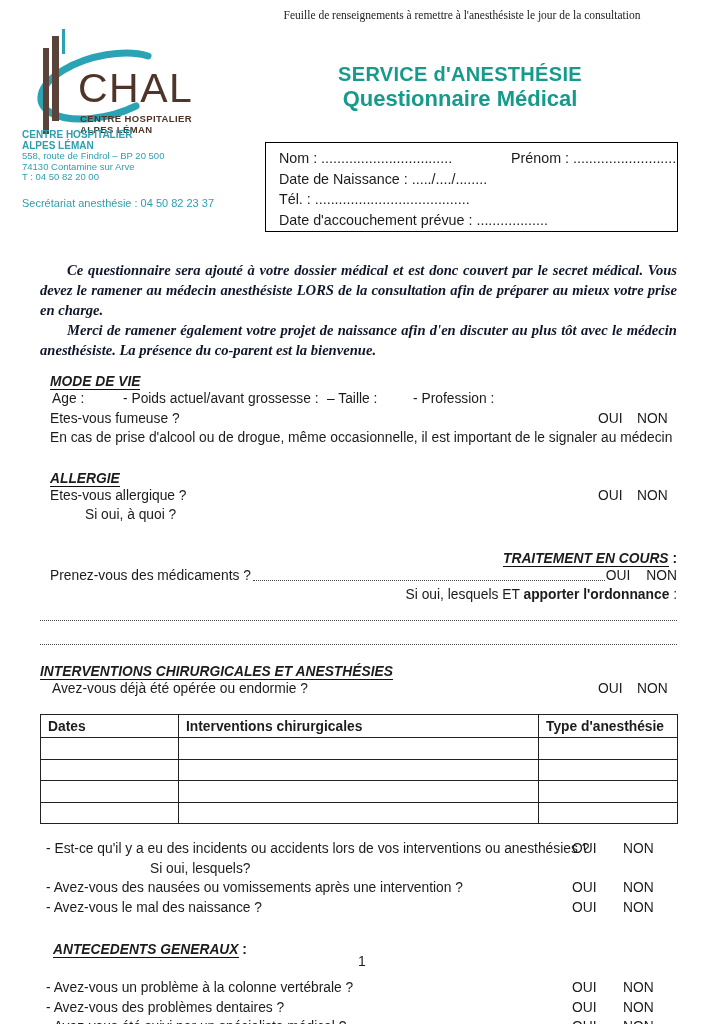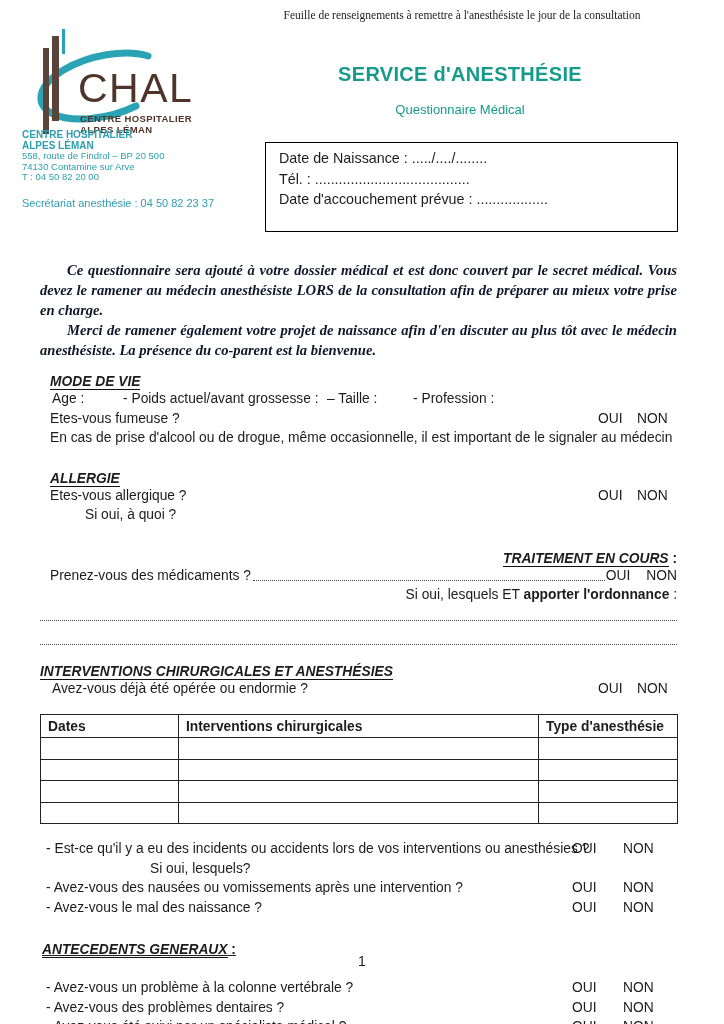--- a/index.html
+++ b/index.html
@@ -25,21 +25,21 @@
     color:#4f3529; letter-spacing:0.4px; }
   .logo-sub1 { top:85px; } .logo-sub2 { top:96px; }
   
   .contact { position:absolute; left:22px; top:130px; color:#2e9fae; }
   .contact .bold-line { font-size:10px; font-weight:bold; line-height:10.5px; }
   .contact .addr-line { font-size:9.5px; line-height:10.5px; }
   .contact .secretariat { margin-top:14px; font-size:11px; }
   
   .svc-title { position:absolute; left:280px; top:63px; width:360px; text-align:center; color:#169a8b; }
   .svc-title .t1 { font-size:20px; font-weight:bold; letter-spacing:0.3px; }
-  .svc-title .t2 { font-size:13px; font-weight:normal; margin-top:16px; }
+  .svc-title .t2 { font-size:22px; font-weight:bold; margin-top:0; }
   
   .patient-box {
     position:absolute; left:265px; top:142px; width:413px; height:90px;
     border:1.5px solid #000; box-sizing:border-box; padding:5px 0 0 13px;
     font-size:14.3px; line-height:20.5px;
   }
   .patient-box .row1 { position:relative; }
   .patient-box .prenom { position:absolute; left:232px; top:0; }
   
   .content { position:absolute; left:40px; top:260px; width:637px; }
@@ -101,20 +101,24 @@
     <div class="addr-line">T : 04 50 82 20 00</div>
     <div class="secretariat">Secrétariat anesthésie : 04 50 82 23 37</div>
   </div>
 
   <div class="svc-title">
     <div class="t1">SERVICE d'ANESTHÉSIE</div>
     <div class="t2">Questionnaire Médical</div>
   </div>
 
   <div class="patient-box">
+    <div class="row1">
+      <span>Nom : .................................</span>
+      <span class="prenom">Prénom : ..........................</span>
+    </div>
     <div>Date de Naissance : ...../..../........</div>
     <div>Tél. : .......................................</div>
     <div>Date d'accouchement prévue : ..................</div>
   </div>
 
   <div class="content">
 
     <p class="intro">Ce questionnaire sera ajouté à votre dossier médical et est donc couvert par le secret médical. Vous devez le ramener au médecin anesthésiste LORS de la consultation afin de préparer au mieux votre prise en charge.</p>
     <p class="intro">Merci de ramener également votre projet de naissance afin d'en discuter au plus tôt avec le médecin anesthésiste. La présence du co-parent est la bienvenue.</p>
 
@@ -214,21 +218,21 @@
         <span class="non">NON</span>
       </div>
       <div class="row yn-b" style="margin-left:6px;">
         <span>- Avez-vous le mal des naissance ?</span>
         <span class="oui">OUI</span>
         <span class="non">NON</span>
       </div>
     </div>
 
     <div class="section" style="margin-top:25px;">
-      <div class="sec-head" style="margin-left:2px;text-decoration:underline;"><span class="sec-title">ANTECEDENTS GENERAUX</span><span class="sec-colon"> :</span></div>
+      <div class="sec-head" style="margin-left:13px;"><span class="sec-title">ANTECEDENTS GENERAUX</span><span class="sec-colon"> :</span></div>
       <div class="row yn-b" style="margin-left:6px;margin-top:21px;">
         <span>- Avez-vous un problème à la colonne vertébrale ?</span>
         <span class="oui">OUI</span>
         <span class="non">NON</span>
       </div>
       <div class="row yn-b" style="margin-left:6px;">
         <span>- Avez-vous des problèmes dentaires ?</span>
         <span class="oui">OUI</span>
         <span class="non">NON</span>
       </div>

